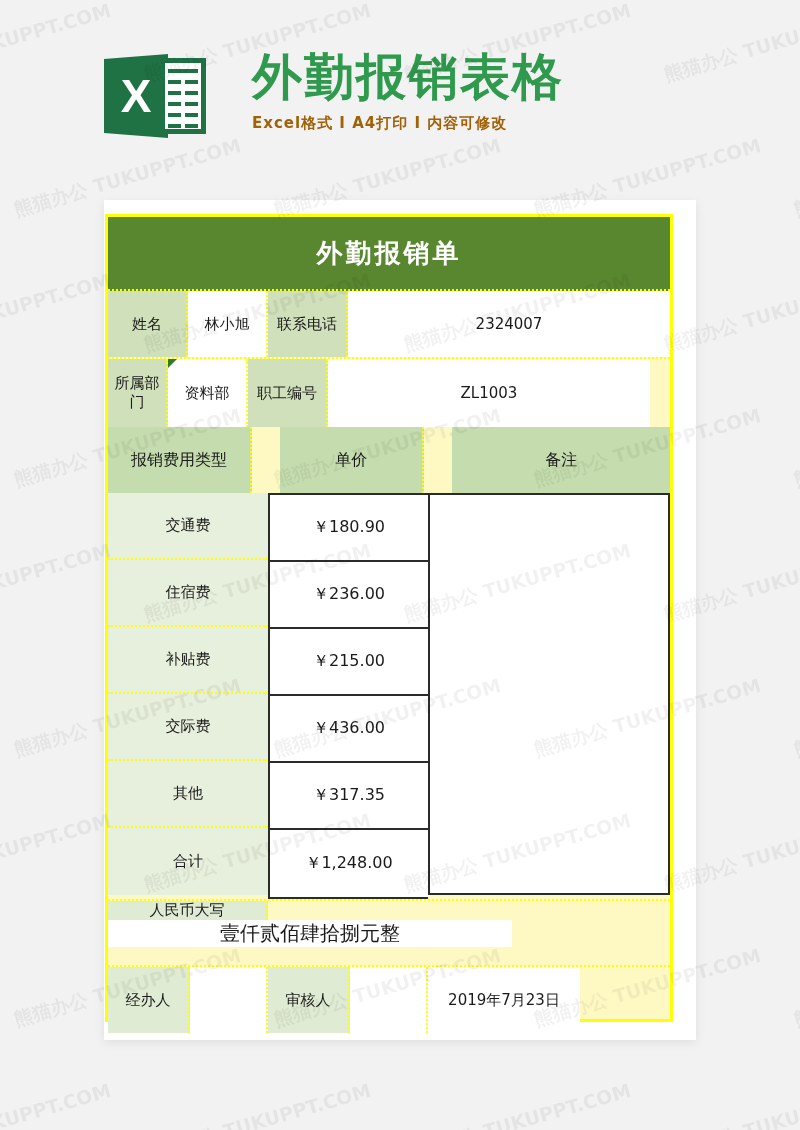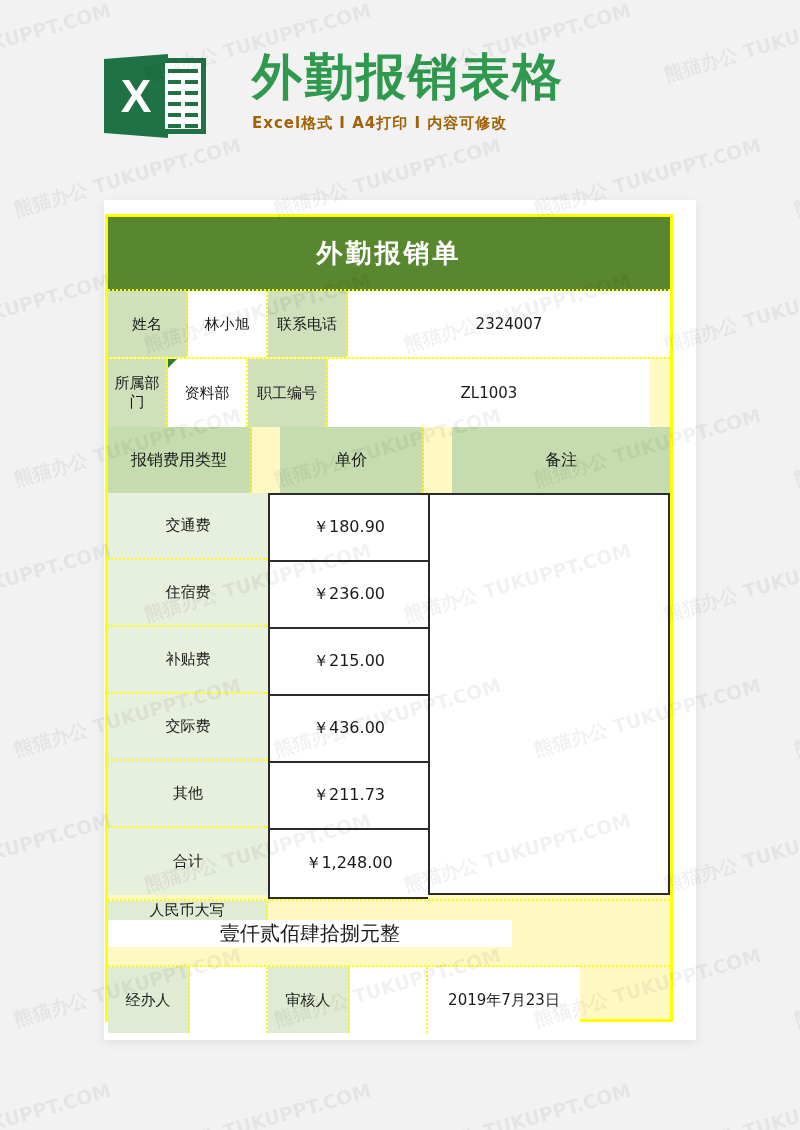--- a/index.html
+++ b/index.html
@@ -310,21 +310,21 @@
         <div class="type-cell">交际费</div>
         <div class="type-cell">其他</div>
         <div class="type-cell last">合计</div>
       </div>
 
       <div class="col-price price-stack">
         <div class="price-cell">￥180.90</div>
         <div class="price-cell">￥236.00</div>
         <div class="price-cell">￥215.00</div>
         <div class="price-cell">￥436.00</div>
-        <div class="price-cell">￥211.73</div>
+        <div class="price-cell">￥317.35</div>
         <div class="price-cell last">￥1,248.00</div>
       </div>
 
       <div class="col-note note-cell"></div>
 
     </div>
 
     <div class="row cap-row">
       <div class="cell cap-lbl dashR">人民币大写</div>
       <div class="cell cap-val">壹仟贰佰肆拾捌元整</div>

